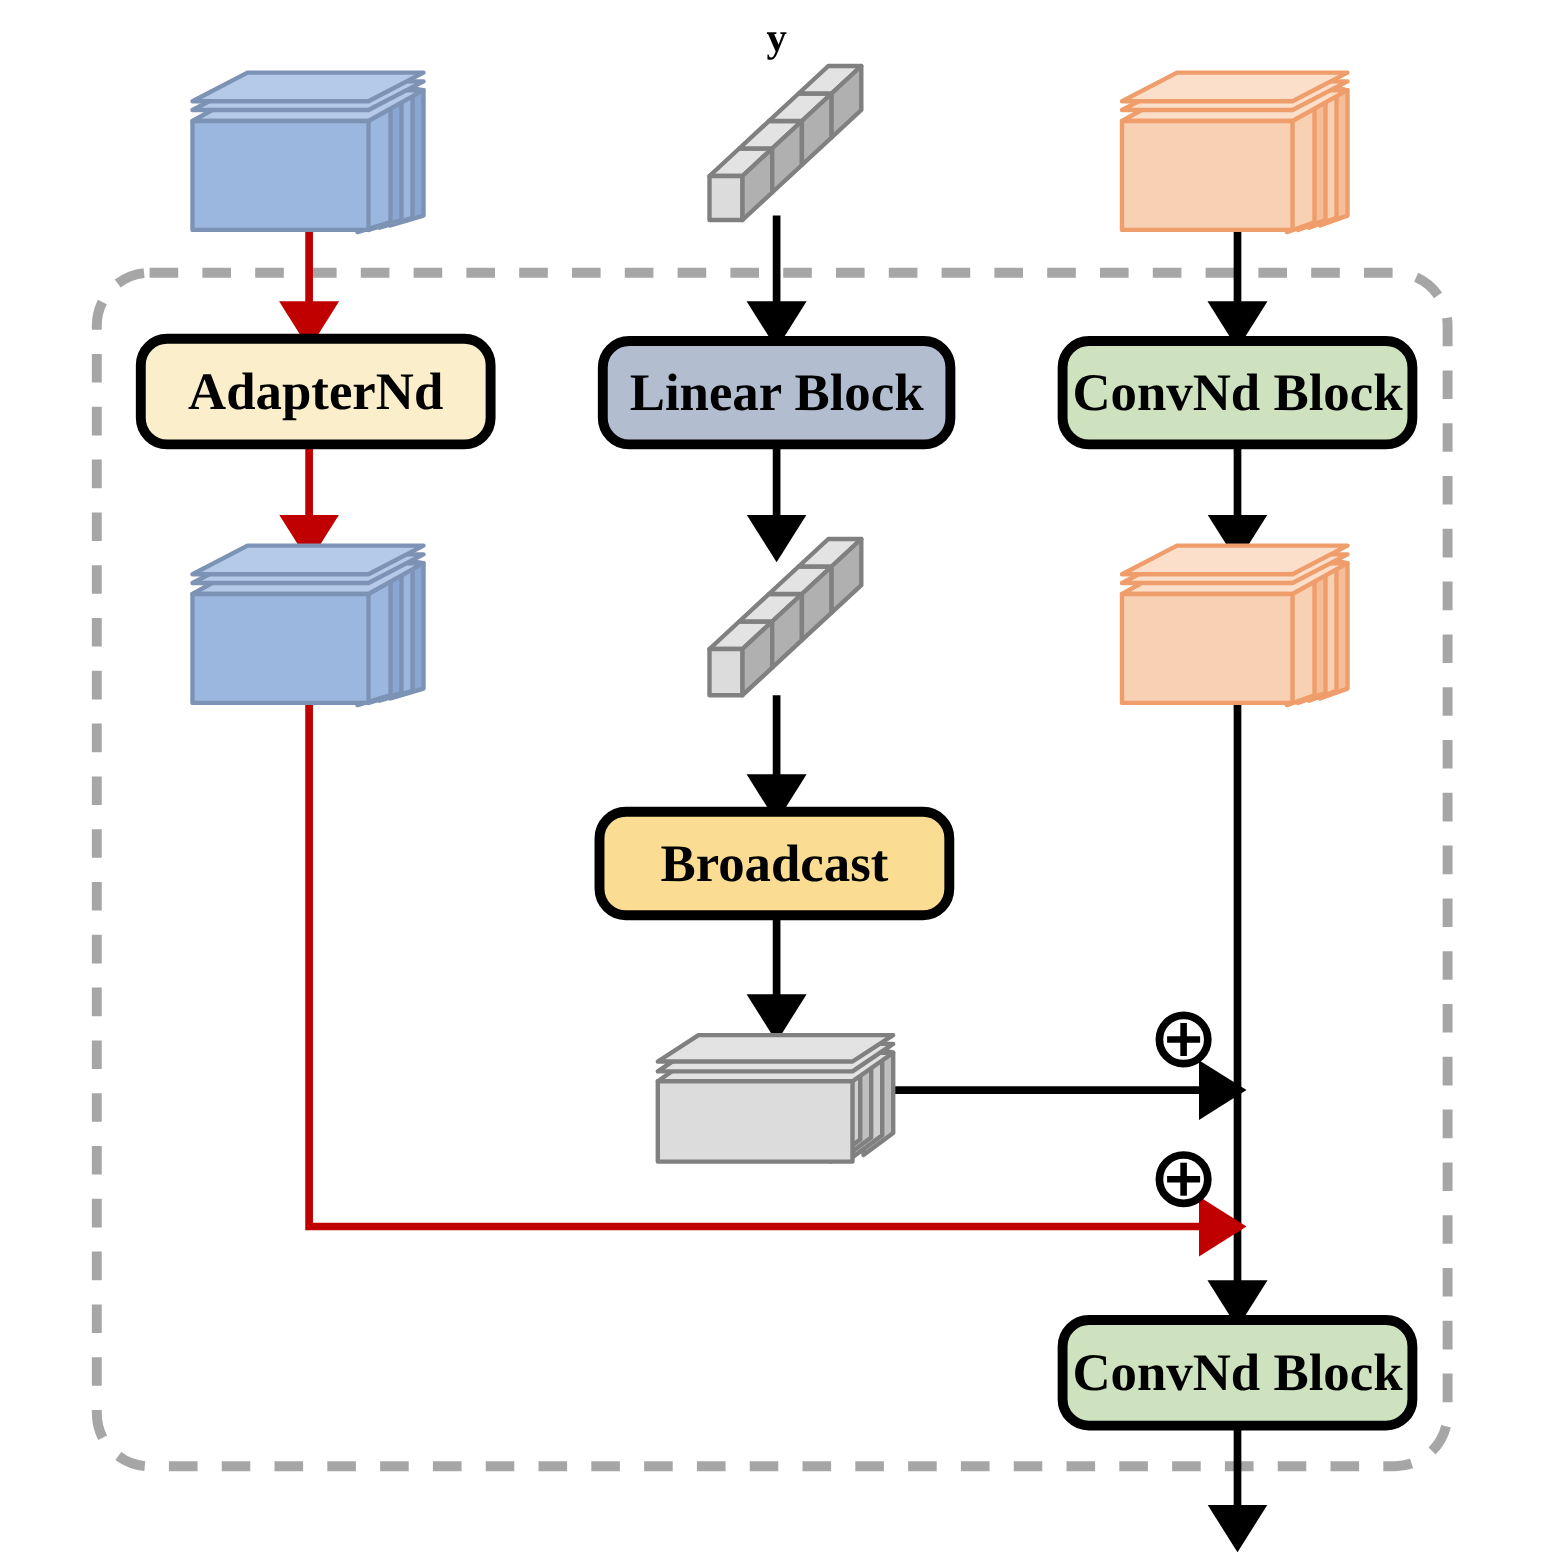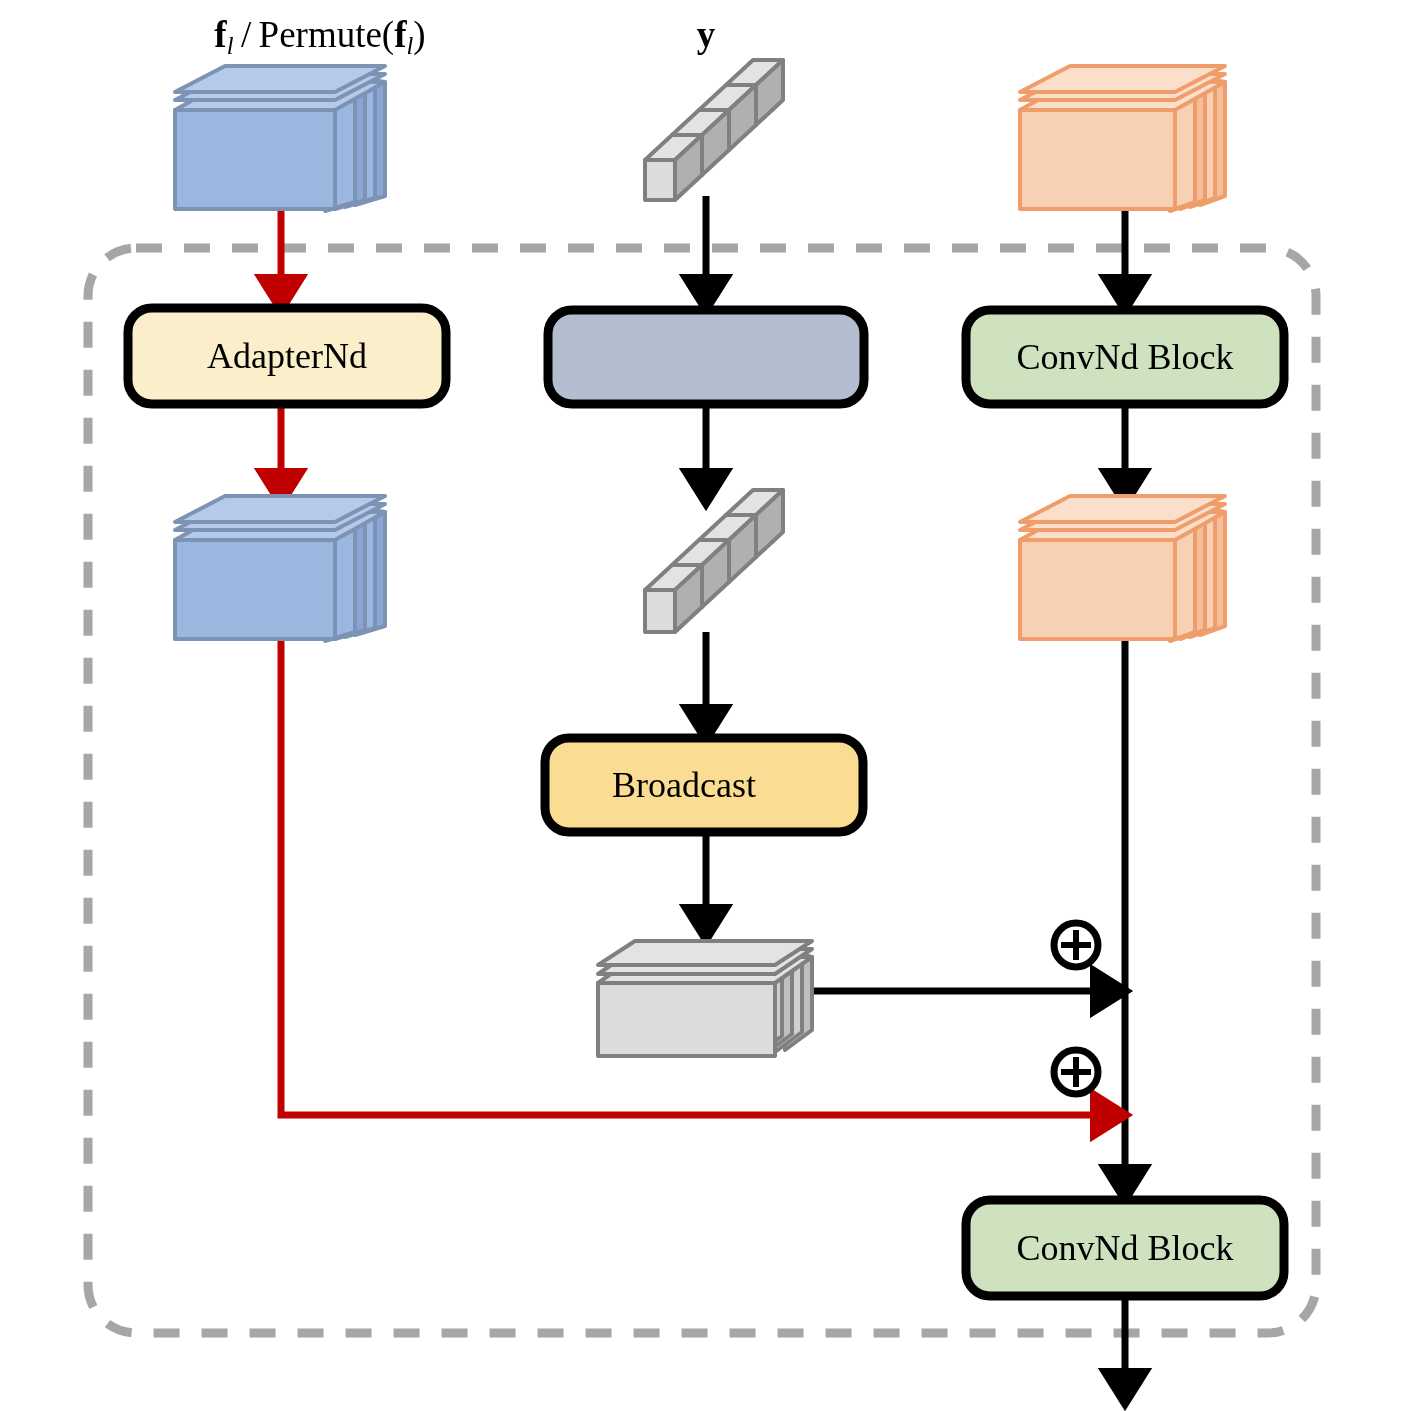--- a/index.html
+++ b/index.html
@@ -20,24 +20,25 @@
   .toplabel .bf{font-weight:bold;}
   .toplabel .it{font-style:italic;font-weight:normal;}
   .toplabel sub{font-size:0.66em;vertical-align:-0.28em;}
 
   .blocklabel{
     position:absolute;
     display:flex;
     align-items:center;
     justify-content:center;
     font-family:"Liberation Serif","DejaVu Serif",serif;
-    font-size:36px;
+    font-size:48px;
     color:#000;
     pointer-events:none;
     white-space:nowrap;
+    font-weight:bold;
   }
 </style>
 </head>
 <body>
 
 <div id="stage">
 
   <svg class="layer" viewBox="0 0 1411 1411">
     <defs>
       <marker id="ahBlack" markerWidth="10" markerHeight="10" refX="4.6" refY="5" orient="auto" markerUnits="strokeWidth">
@@ -179,31 +180,29 @@
       <line x1="1076" y1="930" x2="1076" y2="960" stroke="#000000" stroke-width="6"></line>
       <line x1="1061" y1="945" x2="1091" y2="945" stroke="#000000" stroke-width="6"></line>
     </g>
     <g>
       <circle cx="1076" cy="1072" r="22" fill="#ffffff" stroke="#000000" stroke-width="7"></circle>
       <line x1="1076" y1="1057" x2="1076" y2="1087" stroke="#000000" stroke-width="6"></line>
       <line x1="1061" y1="1072" x2="1091" y2="1072" stroke="#000000" stroke-width="6"></line>
     </g>
   </svg>
 
-  <div class="toplabel" style="left:130px; top:16px; width:380px;">
-    <span class="bf">f</span><sub class="it">l</sub> / Permute(<span class="bf">f</span><sub class="it">l</sub>)
-  </div>
 
   <div class="toplabel" style="left:646px; top:16px; width:120px;">
     <span class="bf">y</span>
   </div>
 
 
   <div class="blocklabel" style="left:128px; top:308px; width:318px; height:96px;">AdapterNd</div>
 
+  <div class="blocklabel" style="left:548px; top:310px; width:316px; height:94px;">Linear Block</div>
 
   <div class="blocklabel" style="left:966px; top:310px; width:318px; height:94px;">ConvNd Block</div>
 
-  <div class="blocklabel" style="left:525px; top:738px; width:318px; height:94px;text-align:right;">Broadcast</div>
+  <div class="blocklabel" style="left:545px; top:738px; width:318px; height:94px;text-align:right;">Broadcast</div>
 
   <div class="blocklabel" style="left:966px; top:1200px; width:318px; height:96px;">ConvNd Block</div>
 
 </div>
 
 </body></html>

